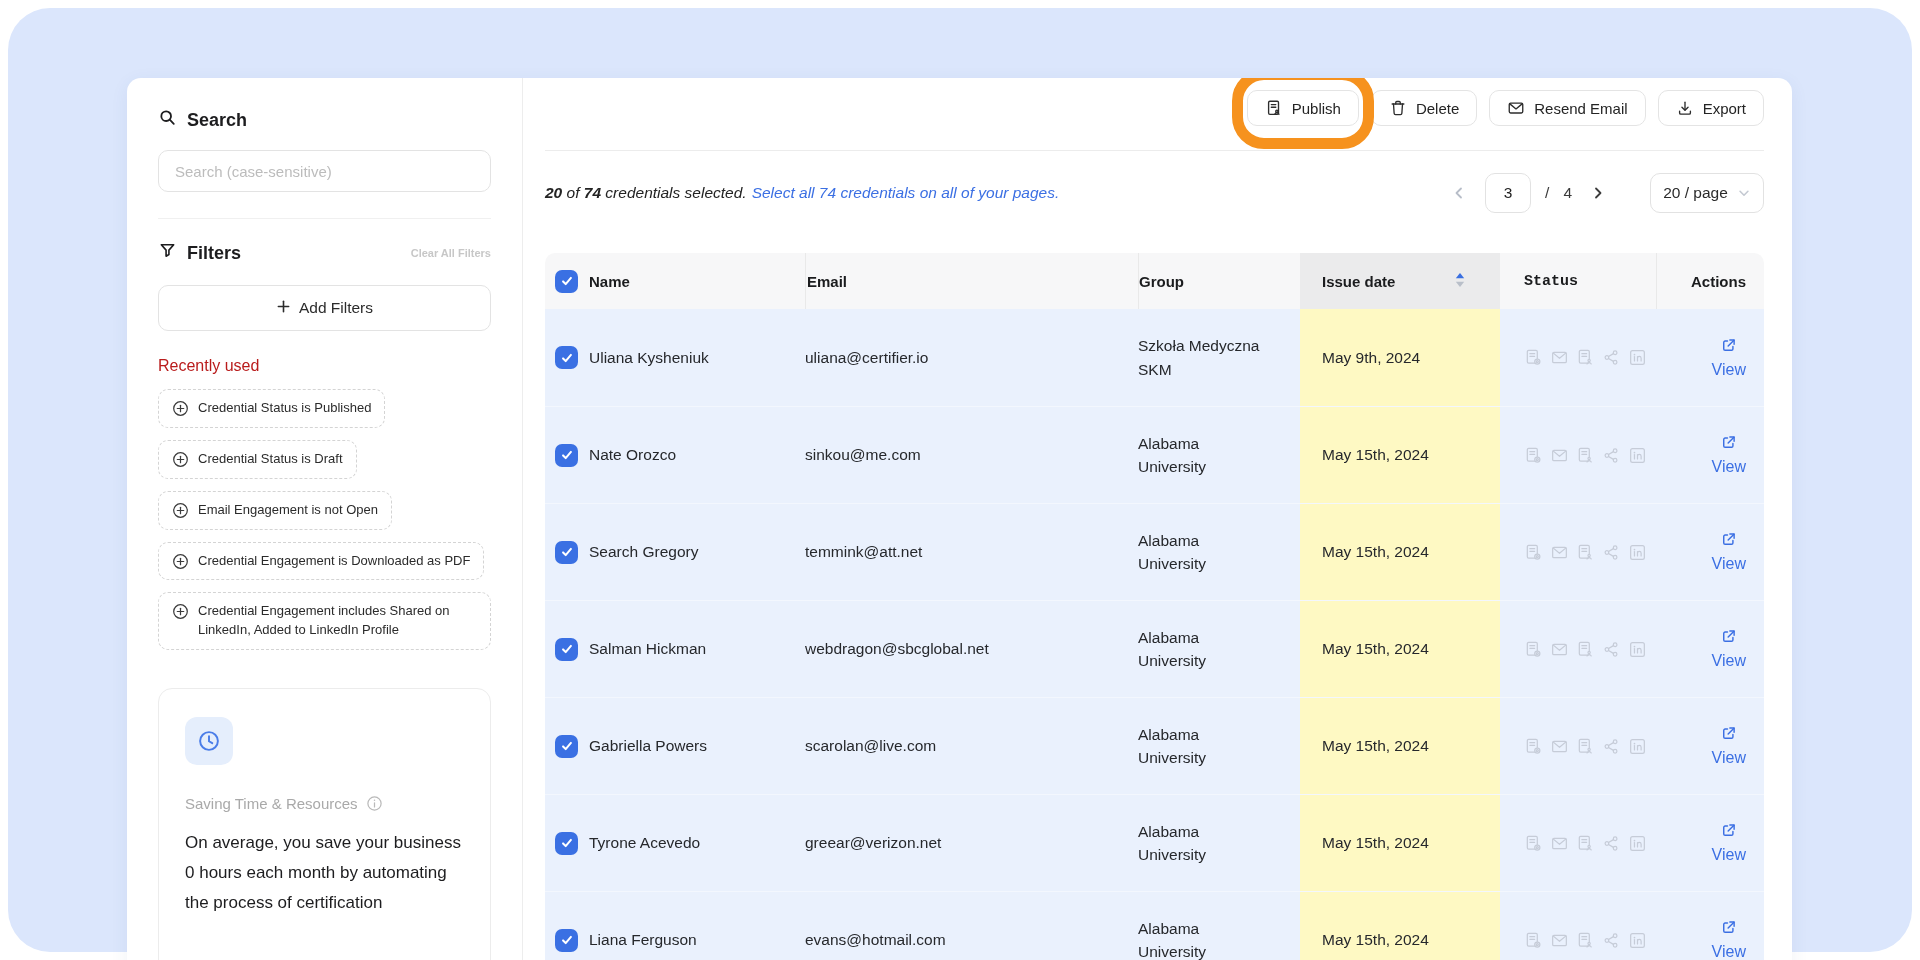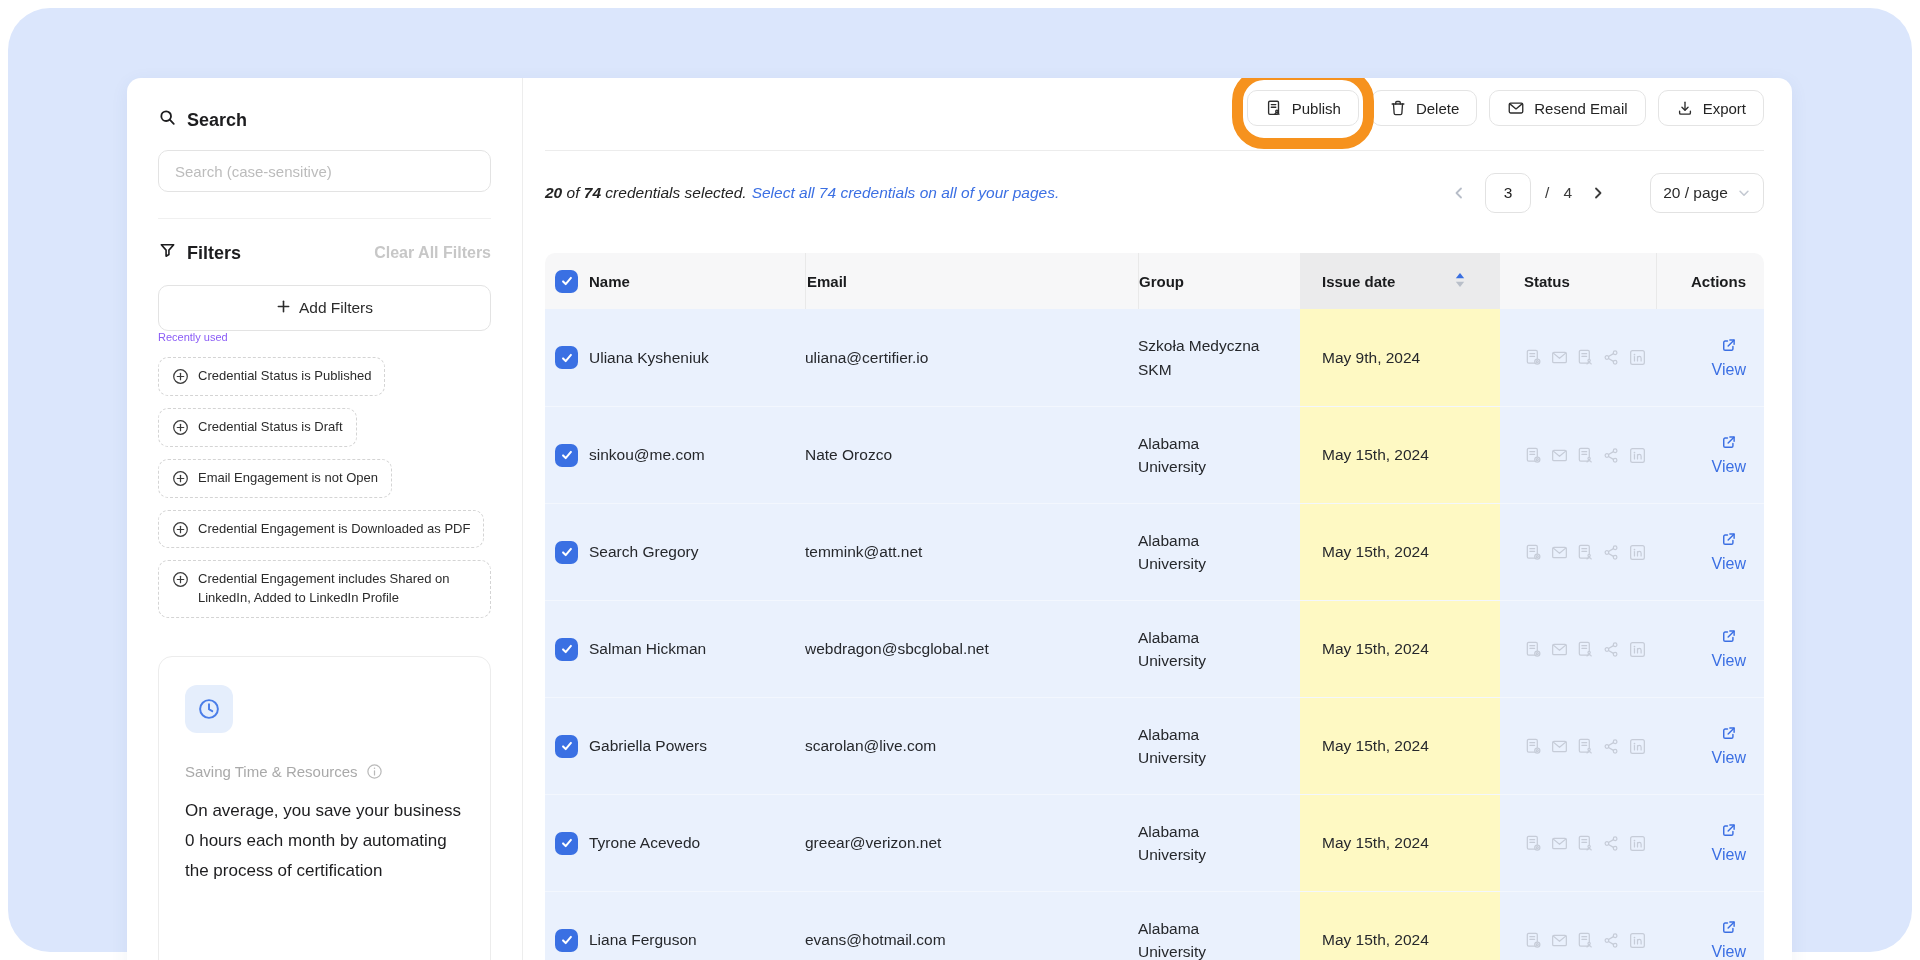--- a/index.html
+++ b/index.html
@@ -27,27 +27,27 @@
     flex:none;
   }
   .side-heading { display:flex; align-items:center; gap:10px; font-size:18px; font-weight:bold; color:#1d1d1f; }
   .search-input {
     margin-top:18px; width:100%; height:42px; border:1px solid #e3e3e3; border-radius:10px;
     padding:0 16px; font-size:15px; font-family:"Liberation Sans",sans-serif; color:#333; outline:none;
   }
   .search-input::placeholder { color:#bcbcbc; }
   .side-divider { border-top:1px solid #f0f0f0; margin:26px 0 22px 0; }
   .filters-head { display:flex; align-items:center; }
-  .clear-filters { margin-left:auto; font-size:16px; color:#c7c7c7; cursor:default; }
+  .clear-filters { margin-left:auto; font-size:11px; color:#c7c7c7; cursor:default; }
   .add-filters-btn {
     margin-top:20px; width:100%; height:46px; background:#fff; border:1px solid #e3e3e3;
     border-radius:10px; font-size:15.5px; color:#2c2c2c; font-family:"Liberation Sans",sans-serif;
     display:flex; align-items:center; justify-content:center; gap:8px; cursor:pointer;
   }
-  .recent-label { font-size:11px; color:#8b5cf6; }
+  .recent-label { margin-top:26px; font-size:16px; color:#b91c1c; }
   .chips { margin-top:14px; display:flex; flex-direction:column; align-items:flex-start; gap:12px; }
   .chip {
     display:flex; align-items:flex-start; gap:9px; max-width:100%;
     border:1.5px dashed #d4d4d4; border-radius:10px; padding:9px 13px;
     font-size:13px; line-height:1.45; color:#2b2b2b; cursor:pointer; background:#fff;
   }
   .chip svg { flex:none; margin-top:1px; }
   .stats-card {
     margin-top:38px; border:1px solid #ececec; border-radius:14px; padding:28px 26px; height:420px;
   }
@@ -91,21 +91,21 @@
   .table { margin-top:38px; border-radius:10px 10px 0 0; overflow:hidden; }
   .t-head {
     display:grid; grid-template-columns:44px 216px 333px 162px 200px 156px 1fr;
     background:#f7f7f8; height:56px; align-items:center; font-size:15px; font-weight:bold; color:#1b1c1e;
   }
   .t-head .hc { height:100%; display:flex; align-items:center; }
   .hc-email, .hc-group { border-left:1px solid #e9e9e9; padding-left:0; }
   .hc-email { padding-left:1px; }
   .hc-issue { background:#ebebec; padding-left:22px; justify-content:flex-start; gap:0; position:relative; }
   .hc-issue .sort { margin-left:58px; }
-  .hc-status { padding-left:24px; }
+  .hc-status { padding-left:24px;font-family:Liberation Mono, monospace; }
   .hc-actions { border-left:1px solid #e9e9e9; justify-content:flex-end; padding-right:18px; }
   .t-row {
     display:grid; grid-template-columns:44px 216px 333px 162px 200px 156px 1fr;
     background:#eaf1fd; height:97px; align-items:center; font-size:15.5px; color:#26282c;
   }
   .t-row + .t-row { border-top:1px solid #f3f7fe; }
   .cell { display:flex; align-items:center; height:100%; }
   .cell-check { justify-content:flex-start; padding-left:10px; }
   .t-head .cell-check { padding-left:10px; }
   .cell-group { padding-right:30px; line-height:1.5; align-items:center; }
@@ -379,22 +379,22 @@
   </div>
 
   <div class="t-row">
     <div class="cell cell-check">
       <span class="checkbox">
         <svg width="14" height="14" viewBox="0 0 16 16" fill="none" stroke="#ffffff" stroke-width="2.3" stroke-linecap="round" stroke-linejoin="round">
                   <path d="M3.5 8.5l3 3 6-7"></path>
                 </svg>
       </span>
     </div>
+    <div class="cell">Nate Orozco</div>
     <div class="cell">sinkou@me.com</div>
-    <div class="cell">Nate Orozco</div>
     <div class="cell cell-group">
               <span class="group-text">Alabama University</span>
             </div>
     <div class="cell cell-issue">May 15th, 2024</div>
     <div class="cell cell-status">
       <svg width="19" height="19" viewBox="0 0 20 20" fill="none" stroke="#c6ccd8" stroke-width="1.3" stroke-linecap="round" stroke-linejoin="round">
         <rect x="3.5" y="2.5" width="10.5" height="13.5" rx="1.4"></rect>
                 <path d="M6.2 6h5M6.2 8.8h5"></path>
                 <circle cx="14" cy="14.3" r="2.7" fill="#eaf1fd"></circle>
                 <circle cx="14" cy="14.3" r="1.1"></circle>

